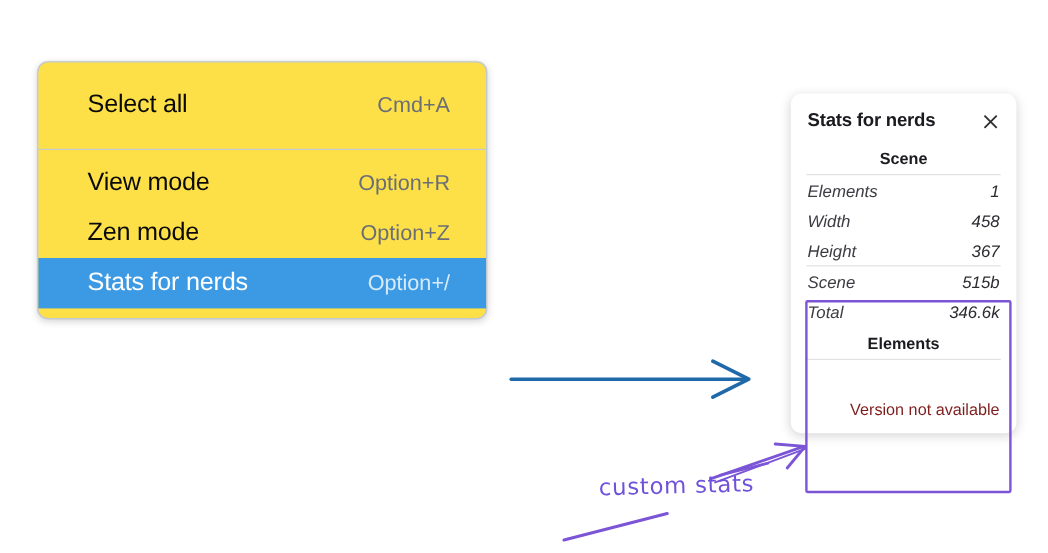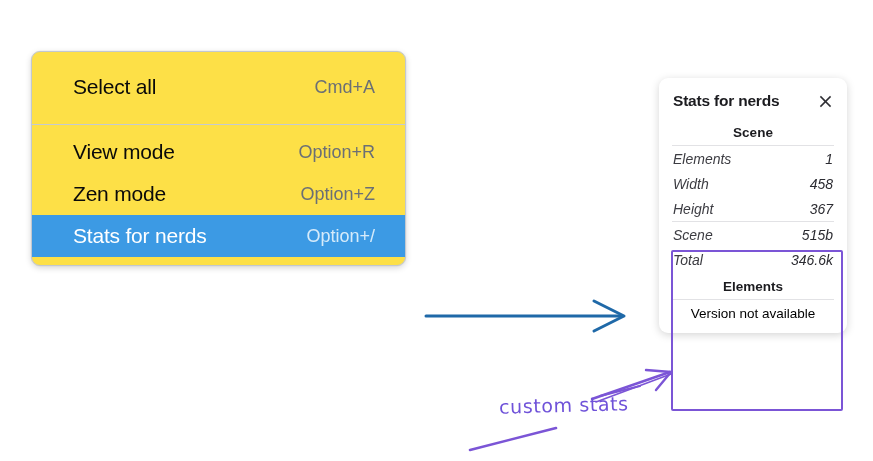--- a/index.html
+++ b/index.html
@@ -130,23 +130,24 @@
     align-items: center;
     font-size: 14px;
     color: #3c3c42;
     padding: 5px 14px 4px 14px;
     font-style: italic;
   }
   .stat-row .v { color: #2b2b31; }
 
   .single-line {
     font-size: 13.5px;
-    color: #000000;
+    color: #7f1d1d;
     padding: 6px 14px 3px 14px;
-    text-align: center;
+    text-align: right;
+    margin-top: 28px;
   }
 
   
   #custom-stats-box {
     position: absolute;
     left: 671px;
     top: 250px;
     width: 172px;
     height: 161px;
     border: 2px solid #7b55d6;

